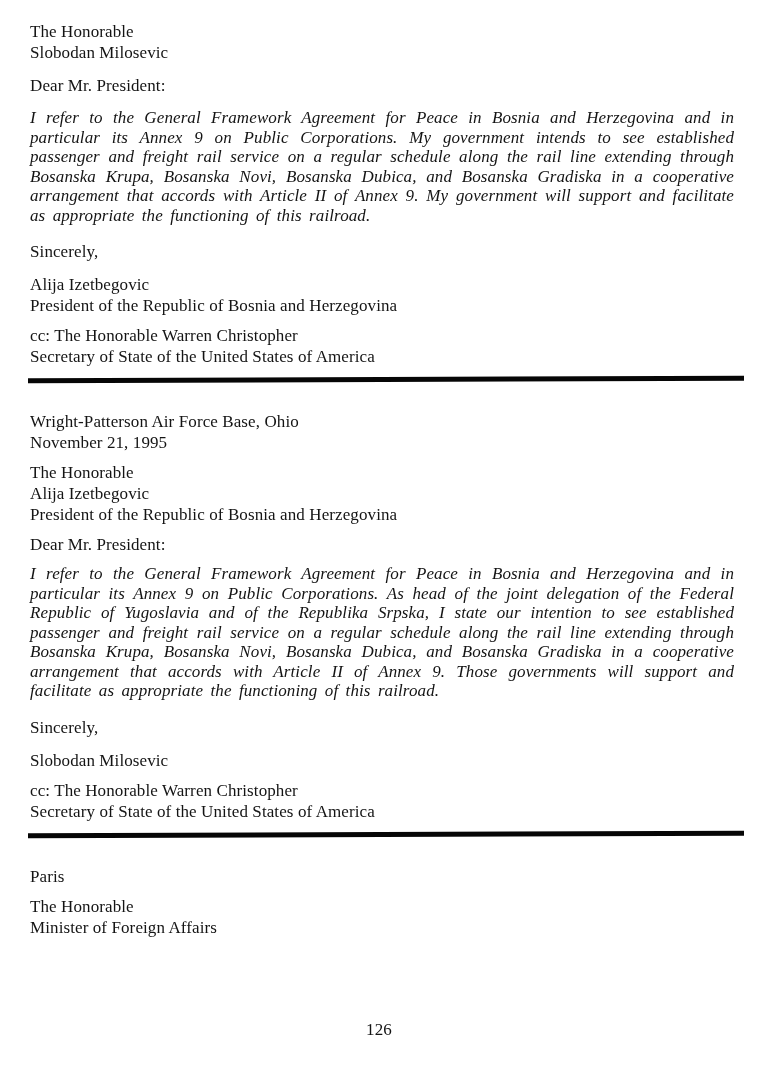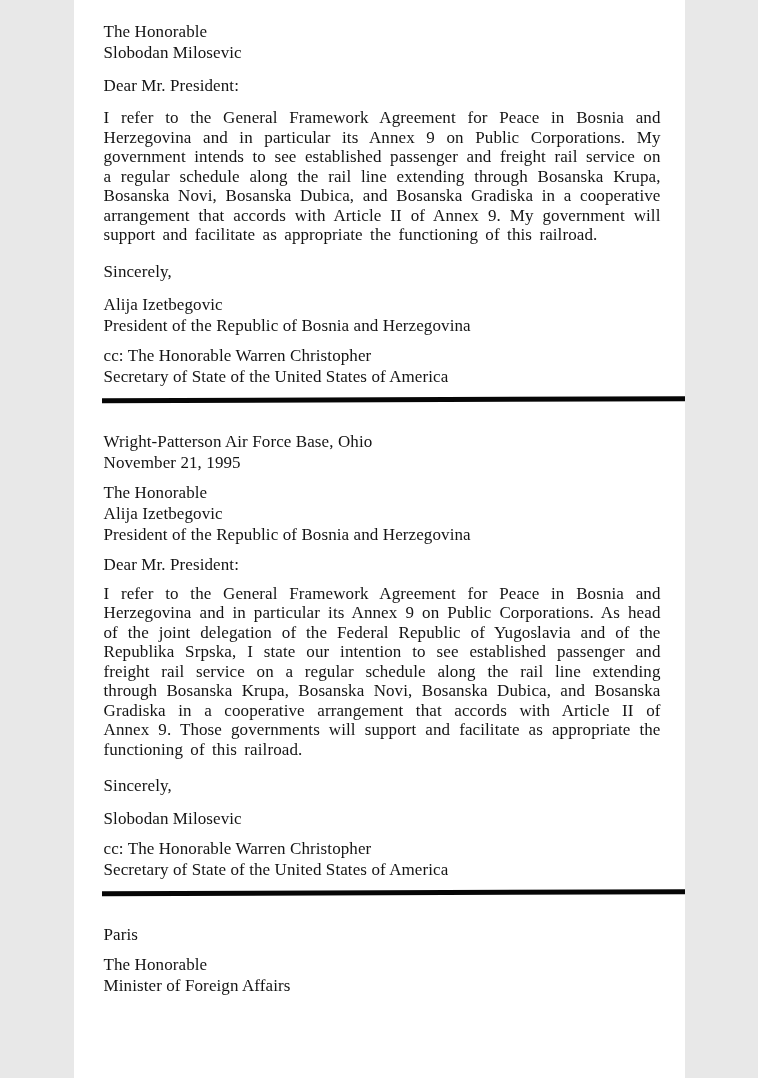--- a/index.html
+++ b/index.html
@@ -2,21 +2,21 @@
 <html><head>
 <meta charset="utf-8">
 <style>
   html, body {
     margin: 0;
     padding: 0;
     background: #e8e8e8;
   }
   .page {
     position: relative;
-    width: 611px;
+    width: 758px;
     height: 1078px;
     margin: 0 auto;
     background: #ffffff;
     color: #141414;
     font-family: "Liberation Serif", "DejaVu Serif", serif;
     font-size: 17px;
     line-height: 21px;
     letter-spacing: 0.1px;
     box-sizing: border-box;
     padding: 21px 24px 0 30px;
@@ -29,20 +29,21 @@
     margin: 0 0 9px 0;
   }
   .line {
     white-space: nowrap;
   }
   .body-para {
     text-align: justify;
     line-height: 19.5px;
     word-spacing: 3px;
     margin: 0 0 16px 0;
+    font-style: italic;
   }
   .divider {
     height: 5px;
     background: #060606;
     margin: 10px 0 29px -2px;
     width: 716px;
     transform: rotate(-0.22deg);
   }
   .footer {
     position: absolute;
@@ -104,14 +105,15 @@
   <section>
     <div class="block-sm">
       <div class="line">Paris</div>
     </div>
     <div class="block-sm">
       <div class="line">The Honorable</div>
       <div class="line">Minister of Foreign Affairs</div>
     </div>
   </section>
 
+  <div class="footer">126</div>
 
 </div>
 
 </body></html>

